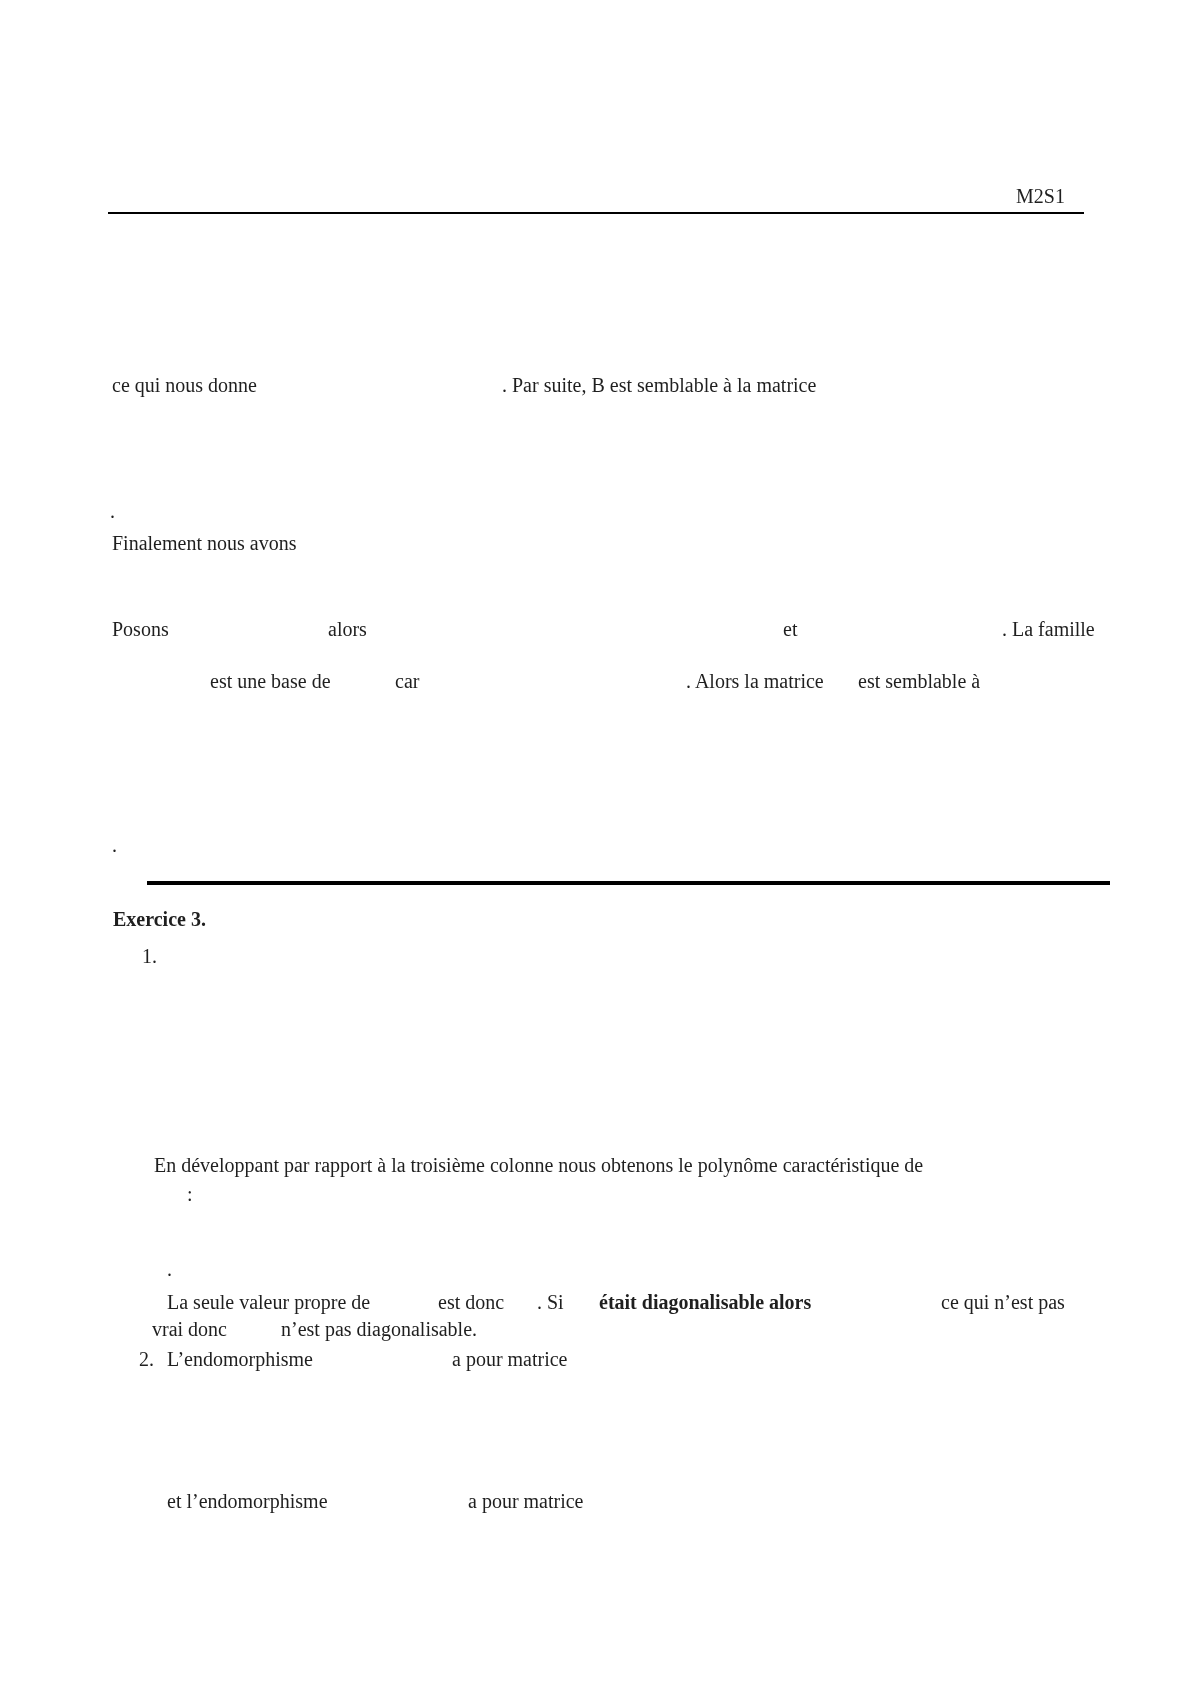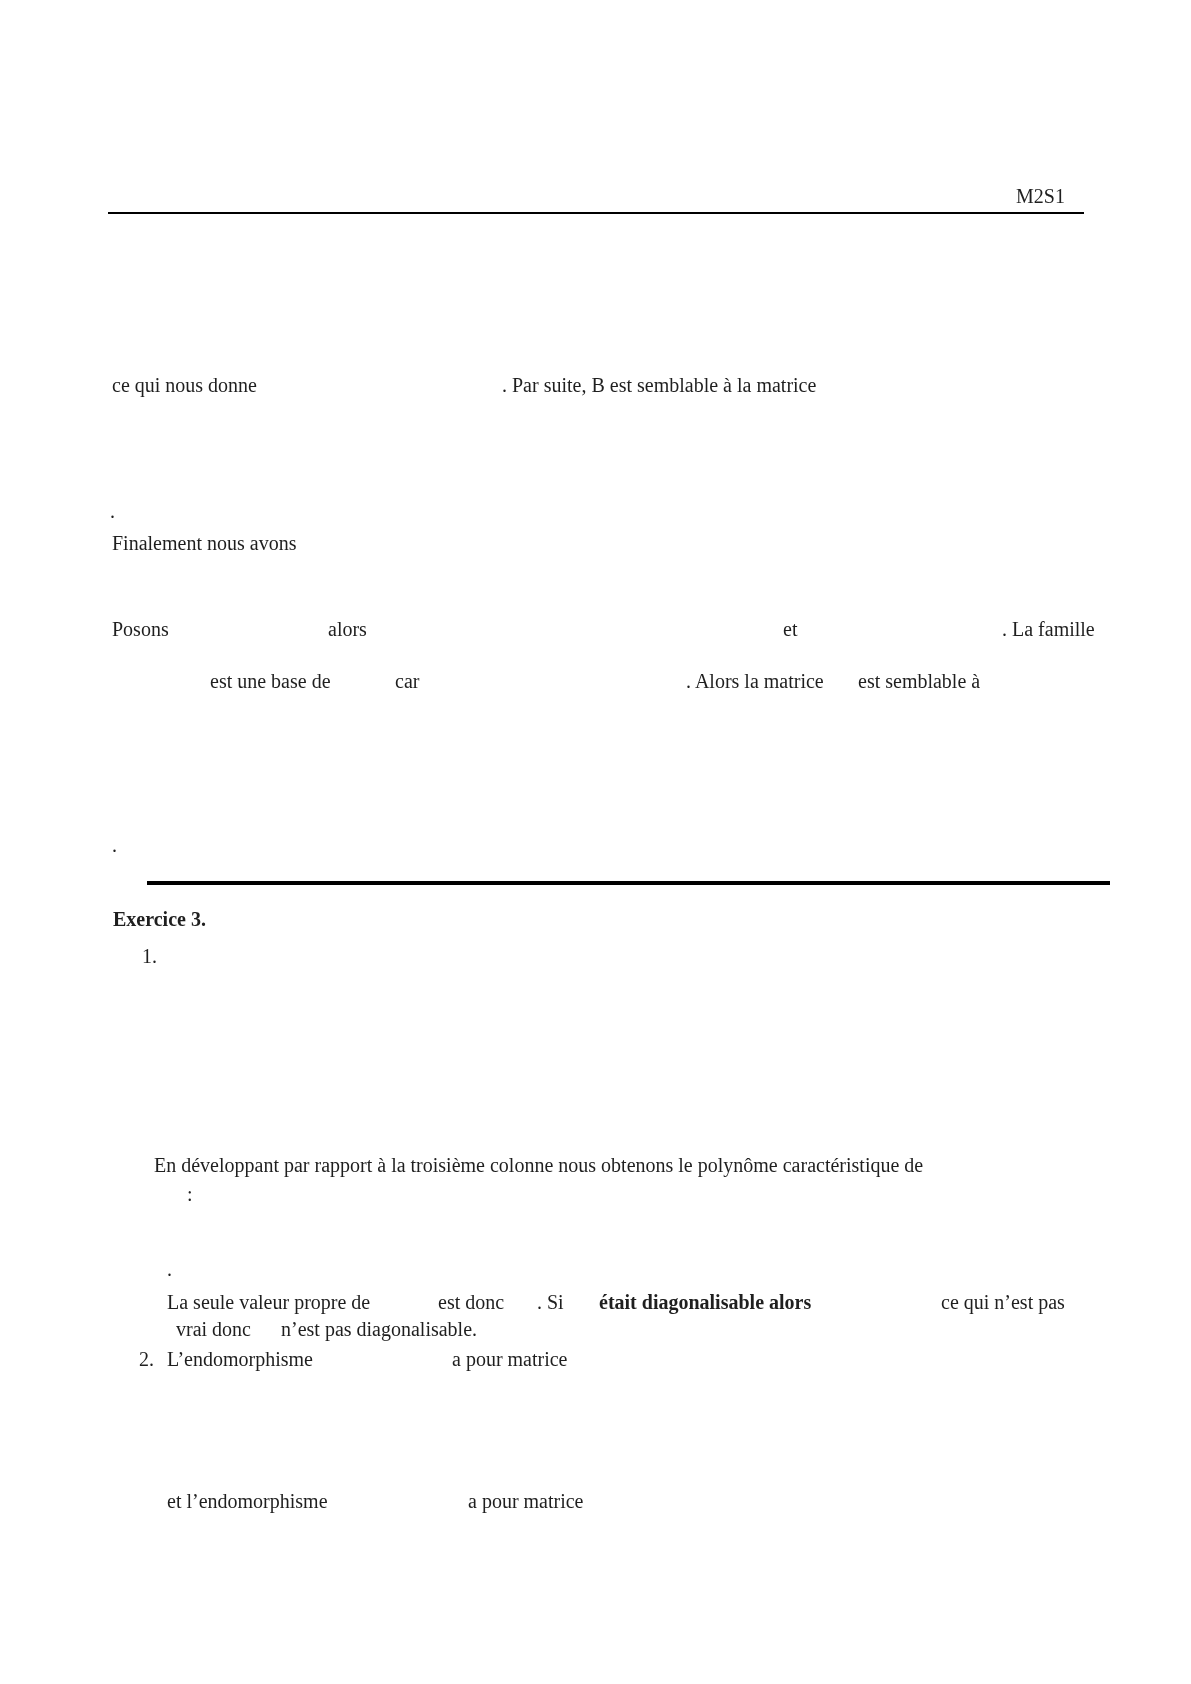--- a/index.html
+++ b/index.html
@@ -61,21 +61,21 @@
   <span class="t" style="left:187px; top:1182px;">:</span>
 
   <span class="t" style="left:167px; top:1257px;">.</span>
 
   <span class="t" style="left:167px; top:1290px;">La seule valeur propre de</span>
   <span class="t" style="left:438px; top:1290px;">est donc</span>
   <span class="t" style="left:537px; top:1290px;">. Si</span>
   <span class="t" style="left:599px; top:1290px;font-weight:bold;">était diagonalisable alors</span>
   <span class="t" style="left:927px; top:1290px;margin-left:14px;">ce qui n’est pas</span>
 
-  <span class="t" style="left:176px; top:1317px;text-align:center;">vrai donc</span>
+  <span class="t" style="left:152px; top:1317px;text-align:center;">vrai donc</span>
   <span class="t" style="left:281px; top:1317px;">n’est pas diagonalisable.</span>
 
   <span class="t" style="left:139px; top:1347px;">2.</span>
   <span class="t" style="left:167px; top:1347px;">L’endomorphisme</span>
   <span class="t" style="left:452px; top:1347px;">a pour matrice</span>
 
   <span class="t" style="left:167px; top:1489px;">et l’endomorphisme</span>
   <span class="t" style="left:468px; top:1489px;">a pour matrice</span>
 
   <span class="t" style="left:587px; top:1645px;">4</span>

